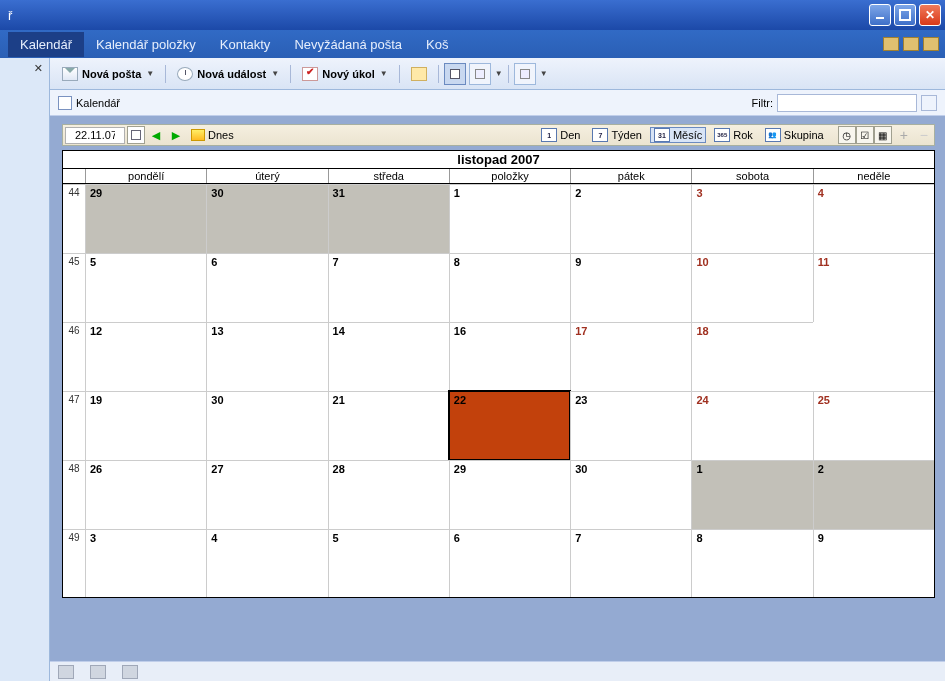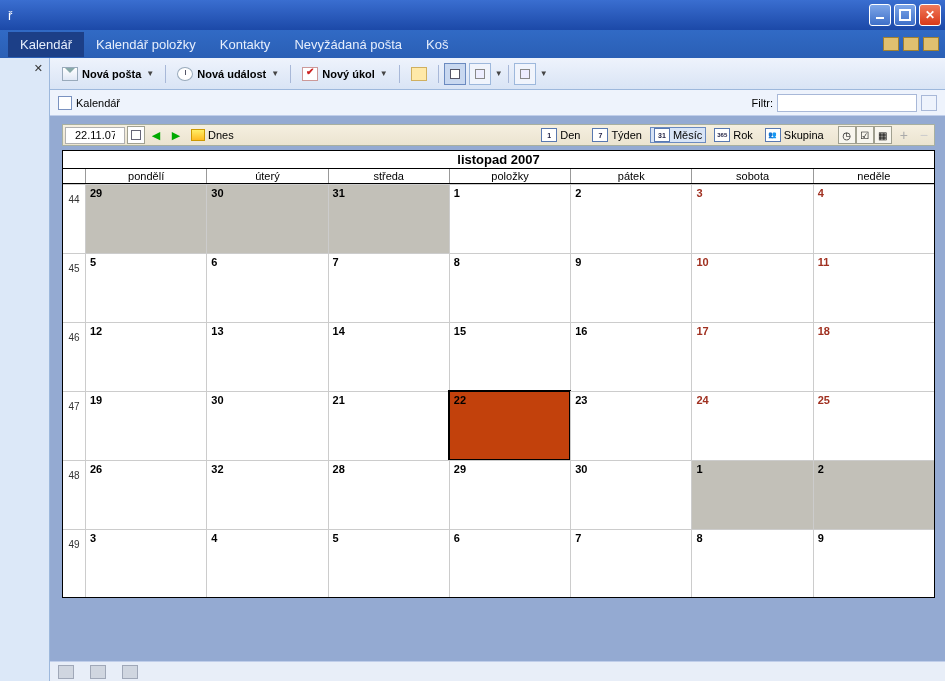--- a/index.html
+++ b/index.html
@@ -74,21 +74,21 @@
 
 
 .calwrap { border:1px solid #000; margin-top:4px; background:#fff; }
 .monthtitle { text-align:center; font-weight:bold; font-size:13px; padding:1px 0; border-bottom:1px solid #000; }
 .daynames { display:grid; grid-template-columns: 22px repeat(7, 1fr); border-bottom:1px solid #000; }
 .daynames div { text-align:center; font-size:11px; padding:1px 0; border-left:1px solid #999; }
 .daynames div:first-child { border-left:none; }
 .weeks { }
 .weekrow { display:grid; grid-template-columns: 22px repeat(7, 1fr); height:69px; }
 .weekrow:last-child { height:68px; }
-.wn { font-size:10px; color:#333; display:flex; align-items:flex-start; justify-content:center; padding-top:9px; border-top:1px solid #ccc; }
+.wn { font-size:10px; color:#333; display:flex; align-items:flex-start; justify-content:center; padding-top:2px; border-top:1px solid #ccc; }
 .daycell { border-left:1px solid #ccc; border-top:1px solid #ccc; padding:2px 4px; font-size:11px; font-weight:bold; position:relative; }
 .daycell.othermonth { background:#c2c0b8; }
 .daycell.weekend .num { color:#a03020; }
 .daycell.today { outline:2px solid #000; outline-offset:-1px; background:#c2410c; }
 .num { }
 
 
 .footer { height:20px; background:#e8eef8; border-top:1px solid #c0ceea; display:flex; align-items:center; padding:0 8px; gap:16px; }
 .fic { width:16px; height:14px; background:#d0d6e0; border:1px solid #a0a8b8; cursor:pointer; }
 </style>
@@ -245,39 +245,38 @@
               <div class="daycell"><span class="num">8</span></div>
               <div class="daycell"><span class="num">9</span></div>
               <div class="daycell weekend"><span class="num">10</span></div>
               <div class="daycell weekend"><span class="num">11</span></div>
             </div>
             <div class="weekrow">
               <div class="wn">46</div>
               <div class="daycell"><span class="num">12</span></div>
               <div class="daycell"><span class="num">13</span></div>
               <div class="daycell"><span class="num">14</span></div>
-              <div class="daycell"><span class="num">15</span></div>
               <div class="daycell"><span class="num">16</span></div>
               <div class="daycell weekend"><span class="num">17</span></div>
               <div class="daycell weekend"><span class="num">18</span></div>
             </div>
             <div class="weekrow">
               <div class="wn">47</div>
               <div class="daycell"><span class="num">19</span></div>
               <div class="daycell"><span class="num">30</span></div>
               <div class="daycell"><span class="num">21</span></div>
               <div class="daycell today"><span class="num">22</span></div>
               <div class="daycell"><span class="num">23</span></div>
               <div class="daycell weekend"><span class="num">24</span></div>
               <div class="daycell weekend"><span class="num">25</span></div>
             </div>
             <div class="weekrow">
               <div class="wn">48</div>
               <div class="daycell"><span class="num">26</span></div>
-              <div class="daycell"><span class="num">32</span></div>
+              <div class="daycell"><span class="num">27</span></div>
               <div class="daycell"><span class="num">28</span></div>
               <div class="daycell"><span class="num">29</span></div>
               <div class="daycell"><span class="num">30</span></div>
               <div class="daycell othermonth"><span class="num">1</span></div>
               <div class="daycell othermonth"><span class="num">2</span></div>
             </div>
             <div class="weekrow">
               <div class="wn">49</div>
               <div class="daycell"><span class="num">3</span></div>
               <div class="daycell"><span class="num">4</span></div>

